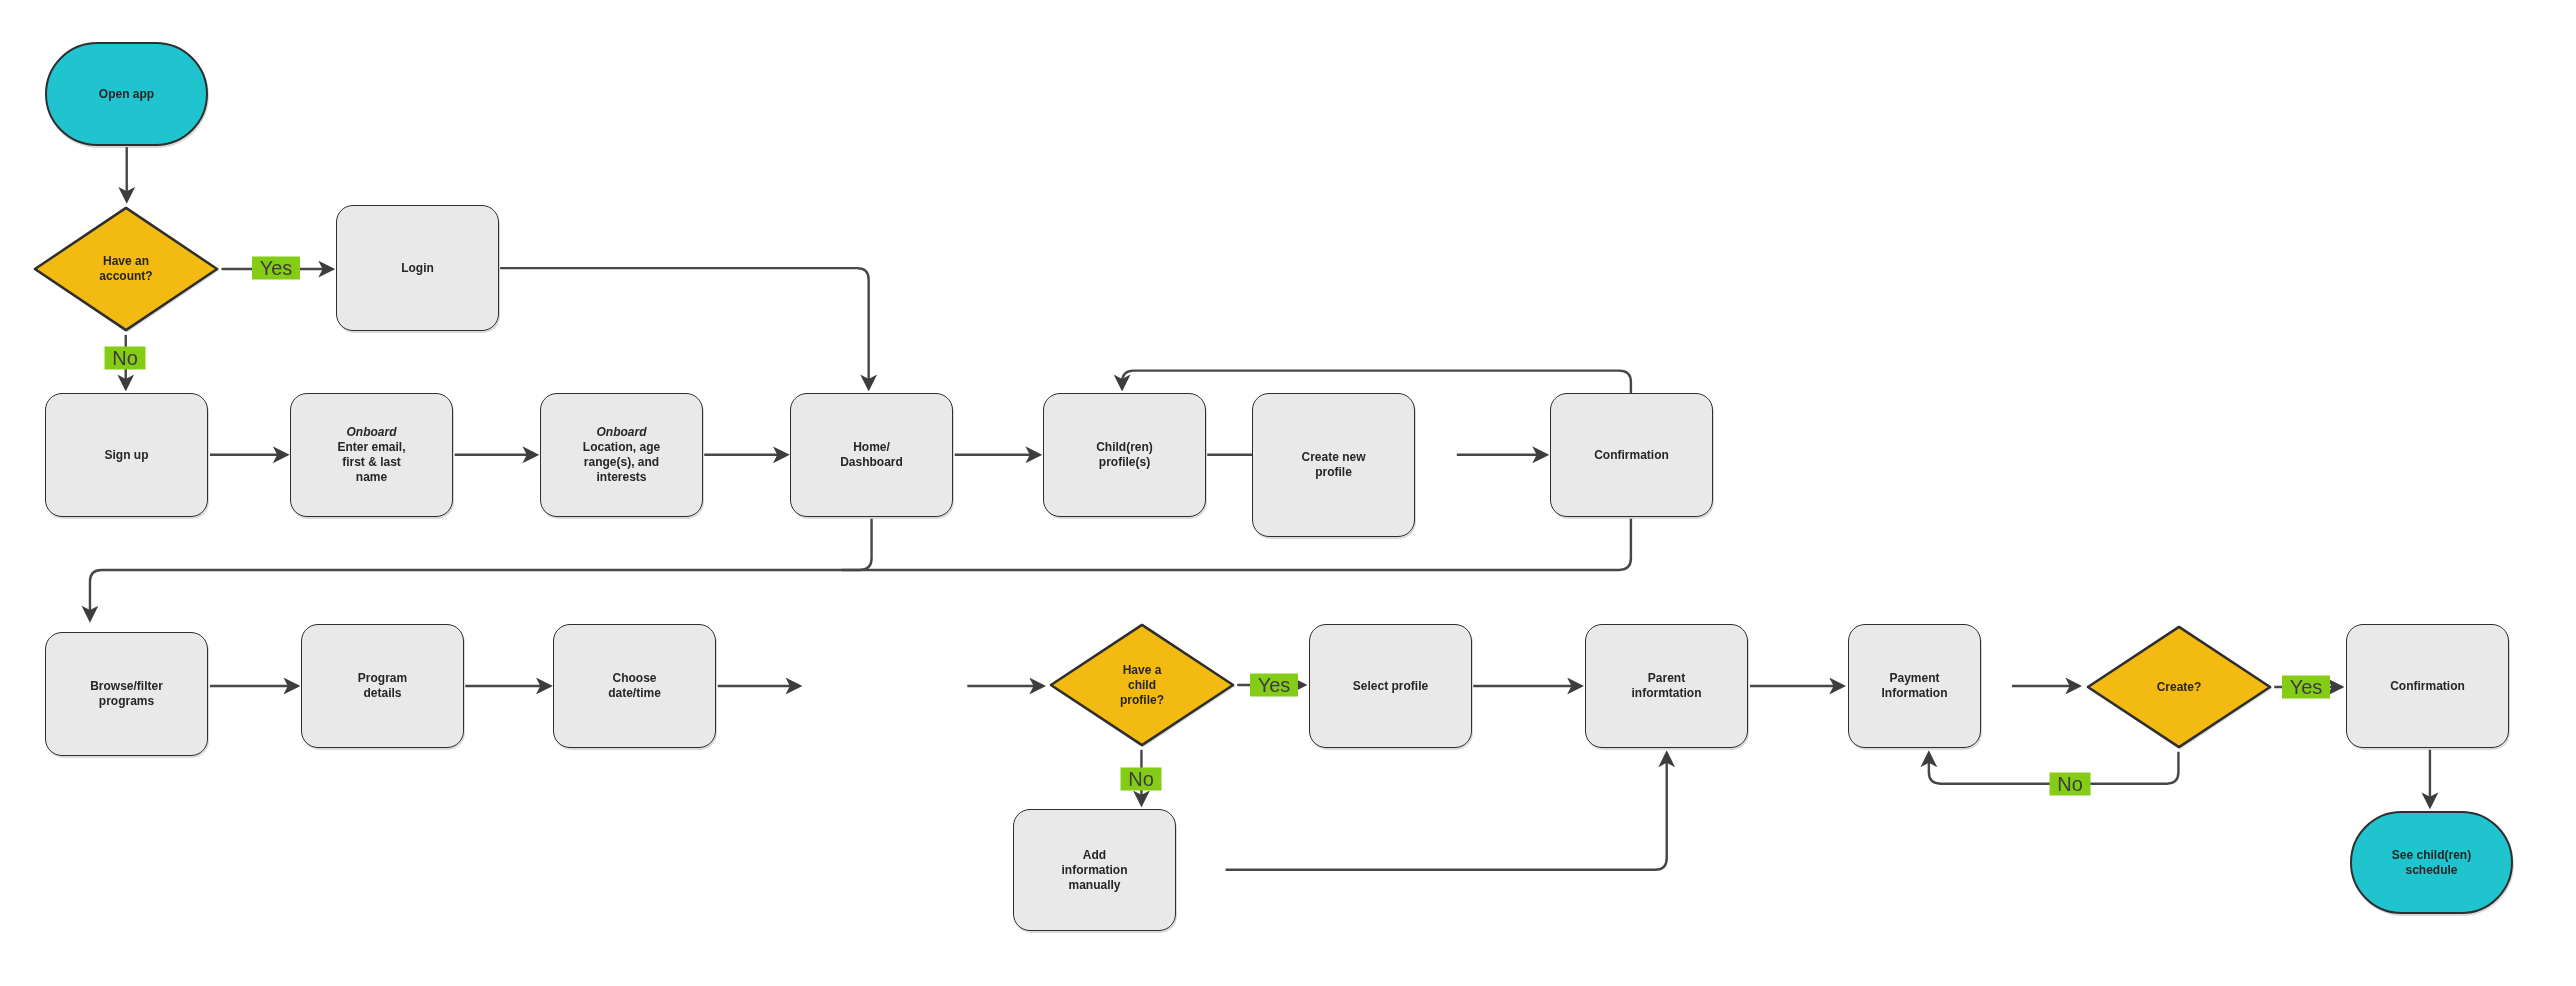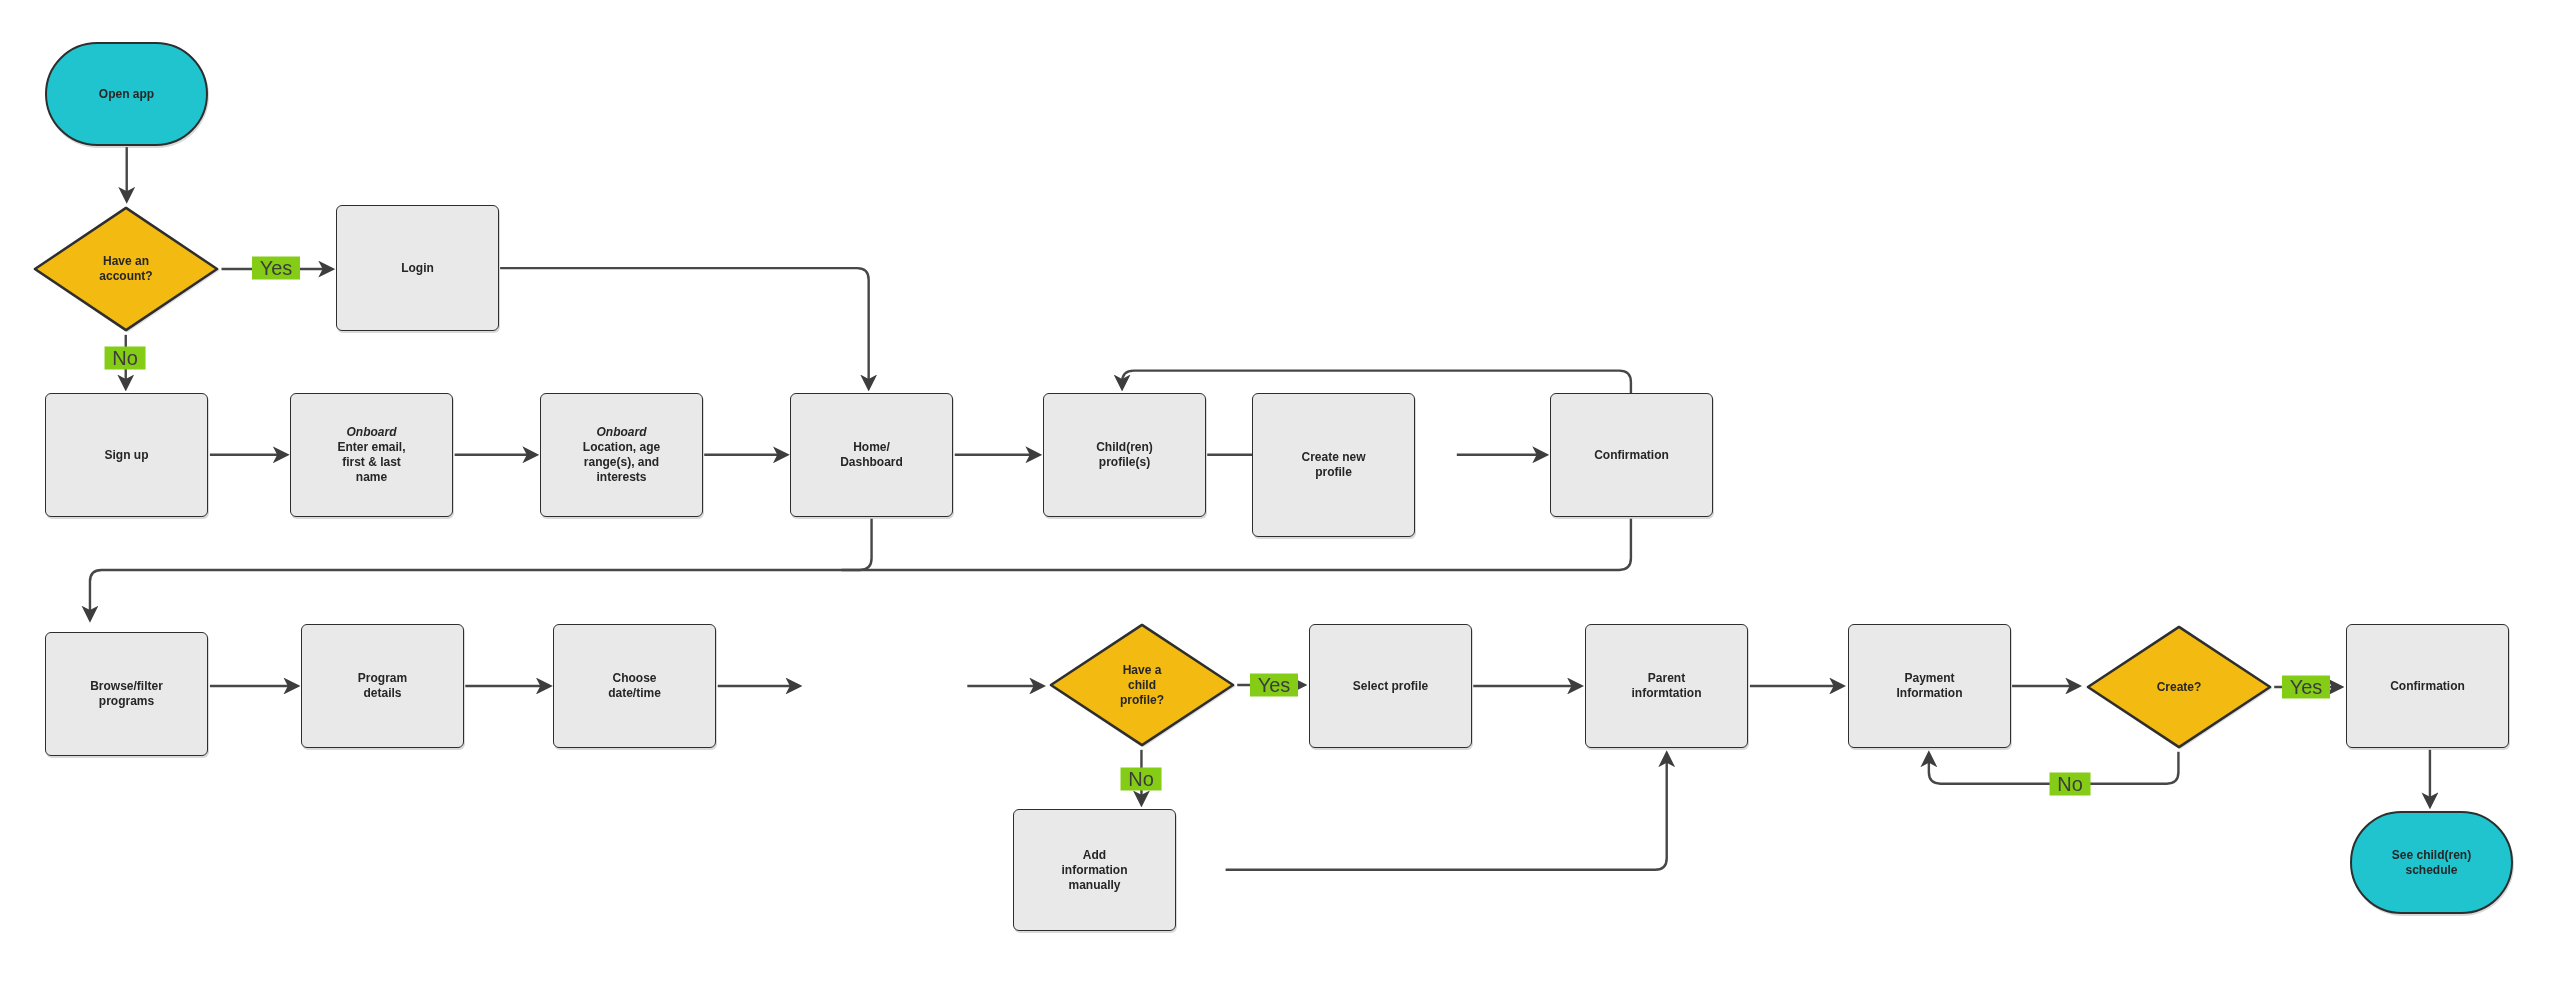--- a/index.html
+++ b/index.html
@@ -5,21 +5,21 @@
   html,body{margin:0;padding:0;background:#fff;}
   .canvas{position:relative;width:2576px;height:987px;background:#ffffff;overflow:hidden;
           font-family:"Liberation Sans",sans-serif;}
   .layer{position:absolute;left:0;top:0;}
   .edge{fill:none;stroke:var(--line);stroke-width:2.5;stroke-linejoin:round;}
   .node{position:absolute;display:flex;flex-direction:column;align-items:center;justify-content:center;
         text-align:center;font-weight:bold;font-size:12px;line-height:1.25;color:var(--ink);
         box-sizing:border-box;padding:3.9px;}
   .node-label{white-space:pre-line;position:relative;}
   .node-title{font-style:italic;position:relative;}
-  .process{background:var(--process);border:1.9px solid var(--border);border-radius:6px;
+  .process{background:var(--process);border:1.9px solid var(--border);border-radius:17px;
            box-shadow:1px 1.9px 0 rgba(0,0,0,0.15);}
   .terminal{background:var(--teal);border:2.4px solid var(--border);border-radius:58px;
             box-shadow:1px 1.9px 0 rgba(0,0,0,0.15);}
   .decision{background:transparent;align-items:center;}
   .decision svg{position:absolute;left:0;top:0;width:100%;height:100%;
                 filter:drop-shadow(1px 1.9px 0 rgba(0,0,0,0.12));}
   .decision polygon{fill:var(--yellow);stroke:var(--border);stroke-width:2.5;stroke-linejoin:round;}
   .edge-label{position:absolute;transform:translate(-50%,-50%);background:#84cc16;
               padding:0 7.7px;font-size:20px;color:var(--label);white-space:nowrap;}
 </style>
@@ -142,21 +142,21 @@
 
   <div class="node process" style="left:1309px;top:624px;width:163px;height:124px">
     <span class="node-label">Select profile</span>
   </div>
 
   <div class="node process" style="left:1585px;top:624px;width:163px;height:124px">
     <span class="node-label">Parent
 informtation</span>
   </div>
 
-  <div class="node process" style="left:1848px;top:624px;width:163px;height:124px">
+  <div class="node process" style="left:1848px;top:624px;width:133px;height:124px">
     <span class="node-label">Payment
 Information</span>
   </div>
 
   <div class="node decision" style="left:2085px;top:624px;width:188px;height:126px">
     <svg viewBox="0 0 194 130" preserveAspectRatio="none">
       <polygon points="97,3 191,65 97,127 3,65" vector-effect="non-scaling-stroke"></polygon>
     </svg>
     <span class="node-label">Create?</span>
   </div>

